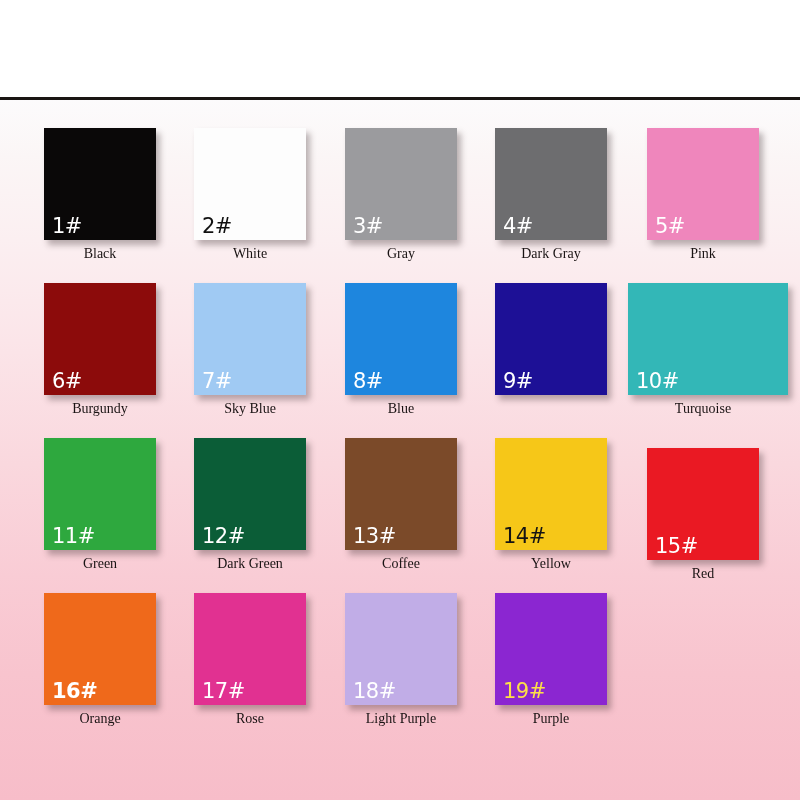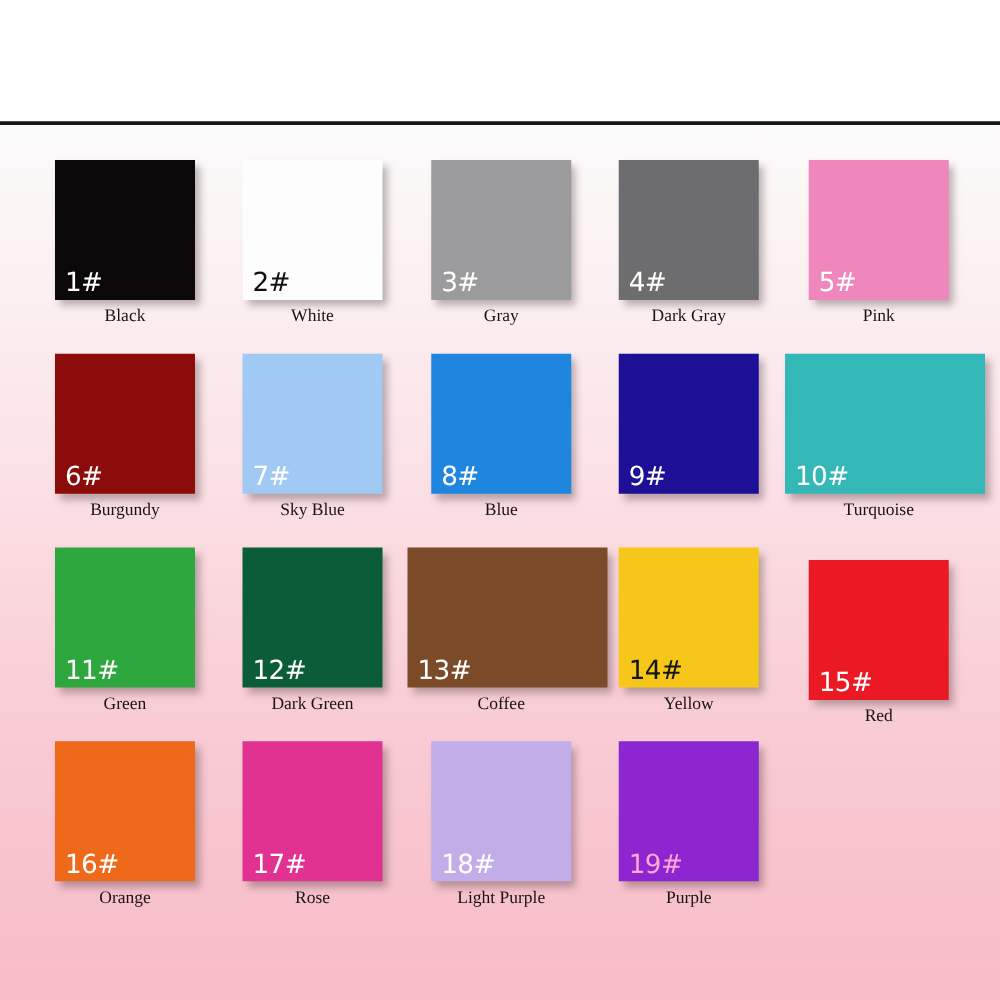--- a/index.html
+++ b/index.html
@@ -177,57 +177,57 @@
           </div>
           <div class="swatch-name">Green</div>
         </div>
         <div class="swatch-cell" style="left: 175px; top: 338px;">
           <div class="swatch-box" style="background: rgb(11, 93, 55);">
             <span class="swatch-code" style="color: rgb(255, 255, 255);">12#</span>
           </div>
           <div class="swatch-name">Dark Green</div>
         </div>
         <div class="swatch-cell" style="left: 326px; top: 338px;">
-          <div class="swatch-box" style="background: rgb(123, 74, 41); padding-left: 48px;">
+          <div class="swatch-box" style="background: rgb(123, 74, 41);">
             <span class="swatch-code" style="color: rgb(255, 255, 255);">13#</span>
           </div>
           <div class="swatch-name">Coffee</div>
         </div>
         <div class="swatch-cell" style="left: 476px; top: 338px;">
           <div class="swatch-box" style="background: rgb(246, 199, 24);">
             <span class="swatch-code" style="color: rgb(20, 20, 20); margin-top: 16px;">14#</span>
           </div>
           <div class="swatch-name">Yellow</div>
         </div>
         <div class="swatch-cell" style="left: 628px; top: 348px;">
           <div class="swatch-box" style="background: rgb(234, 25, 35);">
             <span class="swatch-code" style="color: rgb(255, 255, 255);">15#</span>
           </div>
           <div class="swatch-name">Red</div>
         </div>
         <div class="swatch-cell" style="left: 25px; top: 493px;">
           <div class="swatch-box" style="background: rgb(239, 105, 27);">
-            <span class="swatch-code" style="color: rgb(255, 255, 255);">16#</span>
+            <span class="swatch-code" style="color: rgb(255, 255, 255); font-weight: bold;">16#</span>
           </div>
           <div class="swatch-name">Orange</div>
         </div>
         <div class="swatch-cell" style="left: 175px; top: 493px;">
           <div class="swatch-box" style="background: rgb(225, 49, 145);">
             <span class="swatch-code" style="color: rgb(255, 255, 255);">17#</span>
           </div>
           <div class="swatch-name">Rose</div>
         </div>
         <div class="swatch-cell" style="left: 326px; top: 493px;">
           <div class="swatch-box" style="background: rgb(193, 173, 231);">
             <span class="swatch-code" style="color: rgb(255, 255, 255);">18#</span>
           </div>
           <div class="swatch-name">Light Purple</div>
         </div>
         <div class="swatch-cell" style="left: 476px; top: 493px;">
           <div class="swatch-box" style="background: rgb(139, 38, 209);">
-            <span class="swatch-code" style="color: #f9a8d4;">19#</span>
+            <span class="swatch-code" style="color: #fde047;">19#</span>
           </div>
           <div class="swatch-name">Purple</div>
         </div>
       </div>
   </div>
 
 </div>
 
 </body></html>

